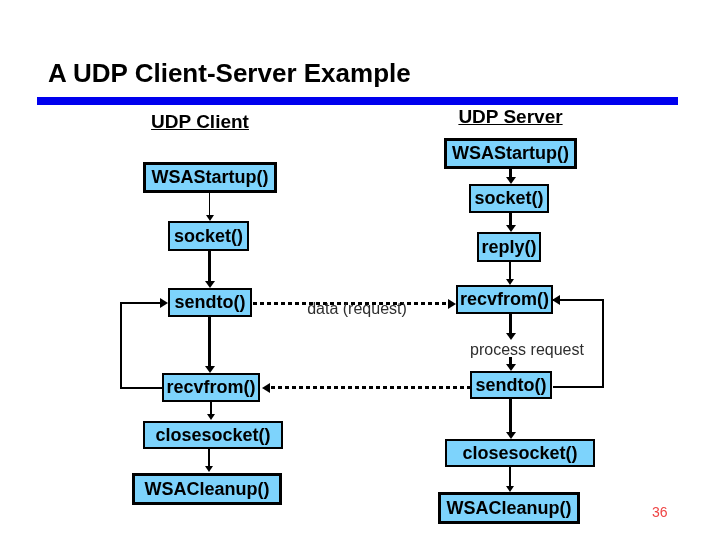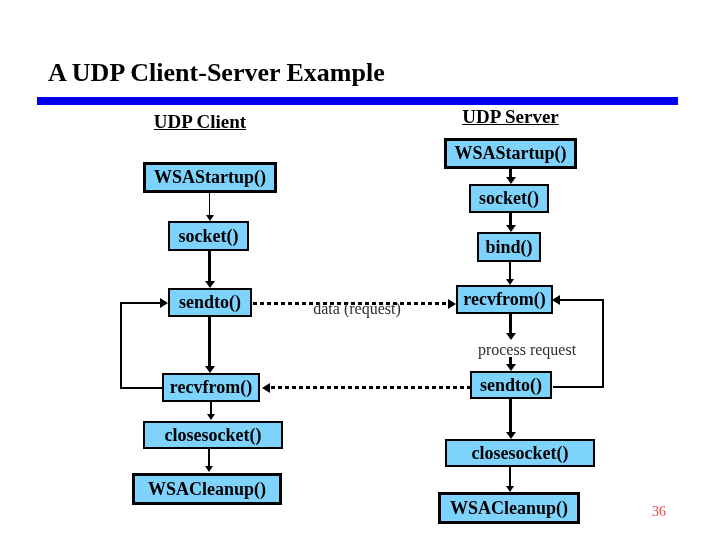--- a/index.html
+++ b/index.html
@@ -1,18 +1,18 @@
 <!DOCTYPE html>
 <html><head>
 <meta charset="utf-8">
 <style>
   html,body { margin:0; padding:0; background:#fff; }
   .slide {
     position:relative; width:720px; height:540px; background:#fff;
-    font-family:Liberation Serif, serif; overflow:hidden; color:#000;
+    font-family:Liberation Sans, sans-serif; overflow:hidden; color:#000;
   }
   .title {
     position:absolute; left:48px; top:58px; font-size:26px; font-weight:bold;
     white-space:nowrap; color:#000;
   }
   .accent-bar { position:absolute; left:37px; top:97px; width:641px; height:8px; background:#0000ee; }
   .col-header {
     position:absolute; font-size:19px; font-weight:bold; text-decoration:underline;
     text-align:center; white-space:nowrap;
   }
@@ -63,21 +63,21 @@
 
   <div class="node thick" style="left:143px; top:162px; width:134px; height:31px;">WSAStartup()</div>
   <div class="node" style="left:168px; top:221px; width:81px; height:30px;">socket()</div>
   <div class="node" style="left:168px; top:288px; width:84px; height:29px;">sendto()</div>
   <div class="node" style="left:162px; top:373px; width:98px; height:29px;">recvfrom()</div>
   <div class="node" style="left:143px; top:421px; width:140px; height:28px;">closesocket()</div>
   <div class="node thick" style="left:132px; top:473px; width:150px; height:32px;">WSACleanup()</div>
 
   <div class="node thick" style="left:444px; top:138px; width:133px; height:31px;">WSAStartup()</div>
   <div class="node" style="left:469px; top:184px; width:80px; height:29px;">socket()</div>
-  <div class="node" style="left:477px; top:232px; width:64px; height:30px;">bind()</div>
+  <div class="node" style="left:477px; top:232px; width:64px; height:30px;">reply()</div>
   <div class="node" style="left:456px; top:285px; width:97px; height:29px;">recvfrom()</div>
   <div class="node" style="left:470px; top:371px; width:82px; height:28px;">sendto()</div>
   <div class="node" style="left:445px; top:439px; width:150px; height:28px;">closesocket()</div>
   <div class="node thick" style="left:438px; top:492px; width:142px; height:32px;">WSACleanup()</div>
 
   <div class="varrow w1 small-head" style="left:209px; top:193px; height:22px;"></div>
   <div class="varrow" style="left:208px; top:251px; height:30px;"></div>
   <div class="varrow" style="left:208px; top:317px; height:49px;"></div>
   <div class="varrow w2 small-head" style="left:210px; top:402px; height:12px;"></div>
   <div class="varrow w2 small-head" style="left:208px; top:449px; height:17px;"></div>

